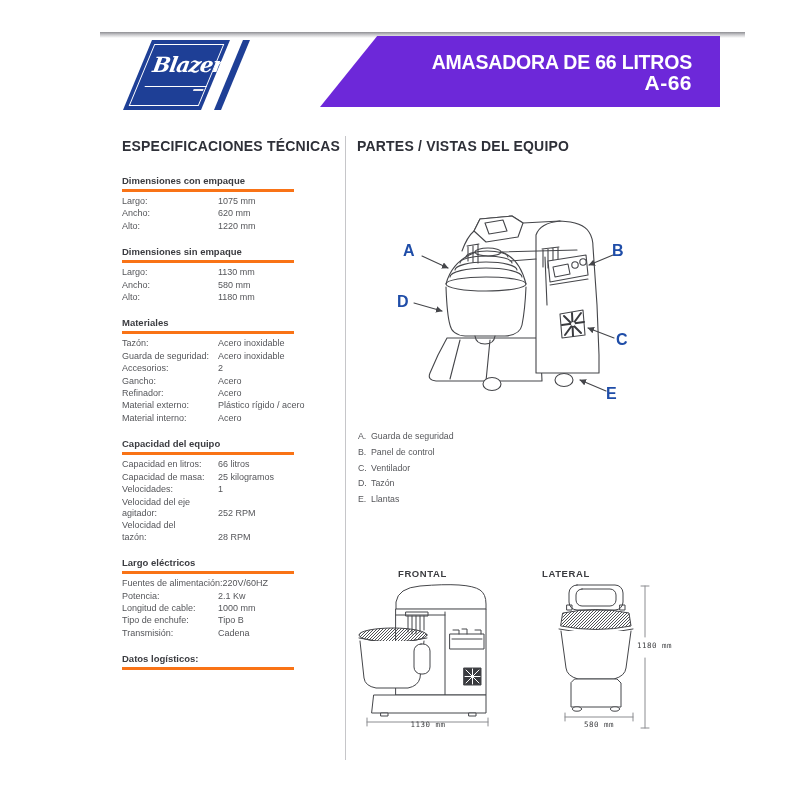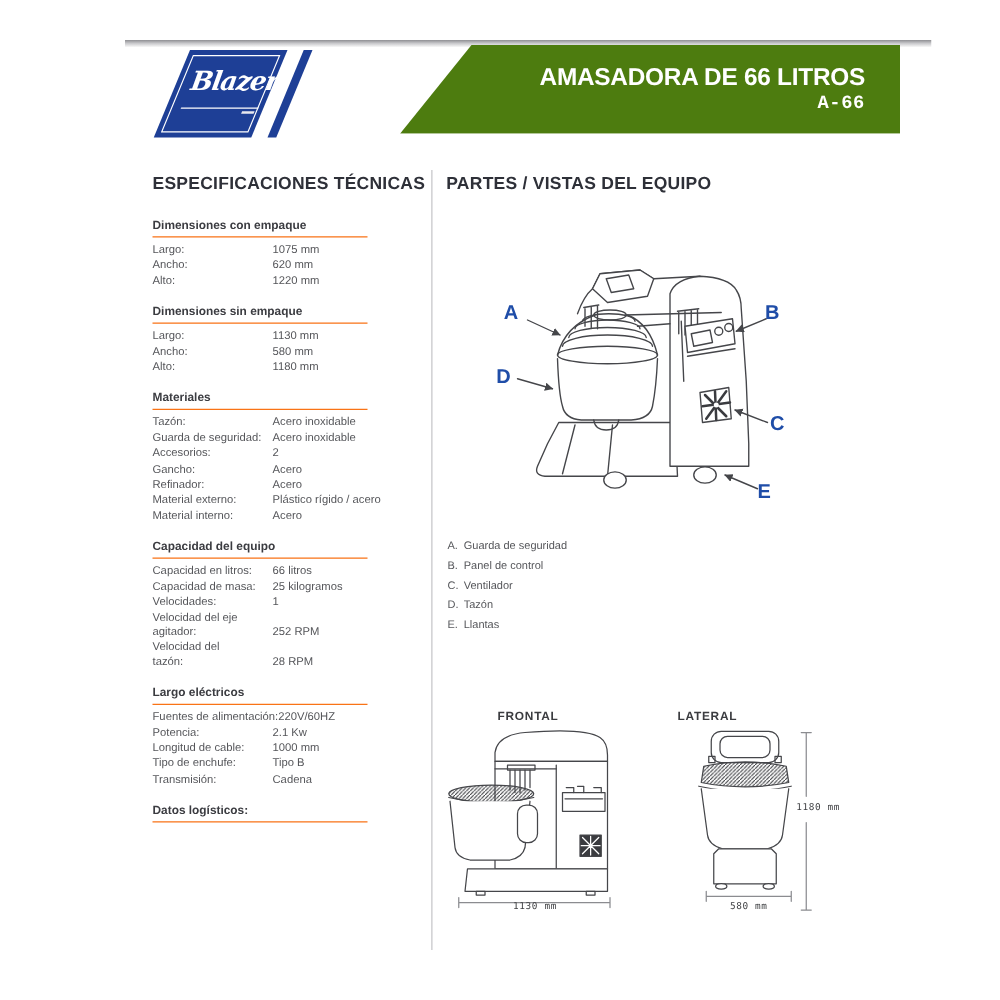--- a/index.html
+++ b/index.html
@@ -14,37 +14,37 @@
              transform:skewX(-22.5deg);transform-origin:0 100%;}
   .logo-inner{position:absolute;left:4px;top:4px;right:4px;bottom:4px;border:1.5px solid #ffffff;}
   .logo-stripe{position:absolute;left:96px;top:0;width:7px;height:70px;background:#1e3f96;
                transform:skewX(-22.5deg);transform-origin:0 100%;}
   .logo-script{position:absolute;left:10px;top:12px;width:72px;text-align:center;
                font-family:"DejaVu Serif",serif;font-style:italic;font-weight:bold;
                font-size:21px;color:#fff;transform:skewX(14deg);letter-spacing:-1px;}
   .logo-underline{position:absolute;left:12px;top:46px;width:62px;height:1px;background:#fff;
                   transform:skewX(-8deg);}
   .logo-sub{position:absolute;left:62px;top:49px;width:10px;height:2px;background:#e8e8ee;}
-  .banner{position:absolute;left:320px;top:36px;width:400px;height:71px;background:#4d7c0f;
+  .banner{position:absolute;left:320px;top:36px;width:400px;height:71px;background:#6d28d9;
           clip-path:polygon(14.3% 0,100% 0,100% 100%,0 100%);
           display:flex;flex-direction:column;justify-content:center;align-items:flex-end;
           padding-right:0;box-sizing:border-box;}
   .banner-title{font-size:19.5px;font-weight:bold;color:#fff;letter-spacing:-0.2px;
                 margin-right:28px;line-height:22px;}
-  .banner-model{font-size:15px;font-weight:bold;color:#fff;margin-right:28px;line-height:20px;
-                letter-spacing:0.5px;font-family:Liberation Mono, monospace;}
+  .banner-model{font-size:21px;font-weight:bold;color:#fff;margin-right:28px;line-height:20px;
+                letter-spacing:0.5px;}
 
   
   .divider{position:absolute;left:345px;top:136px;width:1px;height:624px;background:#c6c6c9;}
 
   .left-col{position:absolute;left:122px;top:138px;width:224px;}
   .col-title{font-size:14px;font-weight:bold;color:#2e3038;letter-spacing:0.2px;margin:0 0 20px 0;}
   .spec-section{margin-bottom:13px;}
   .spec-header{font-size:9.5px;font-weight:bold;color:#3b3c41;line-height:13px;
-               padding-bottom:2px;border-bottom:1px solid #f97316;width:172px;}
+               padding-bottom:2px;border-bottom:3px solid #f97316;width:172px;}
   .spec-rows{margin-top:4px;}
   .spec-row{display:flex;align-items:flex-end;margin-bottom:1px;}
   .spec-label{min-width:96px;font-size:9px;line-height:11.4px;color:#55565a;white-space:pre;}
   .spec-value{font-size:9px;line-height:11.4px;color:#55565a;white-space:pre;}
 
   .right-title{position:absolute;left:357px;top:138px;font-size:14px;font-weight:bold;
                color:#2e3038;letter-spacing:0.2px;}
 
   
   .main-svg{position:absolute;left:390px;top:195px;}

